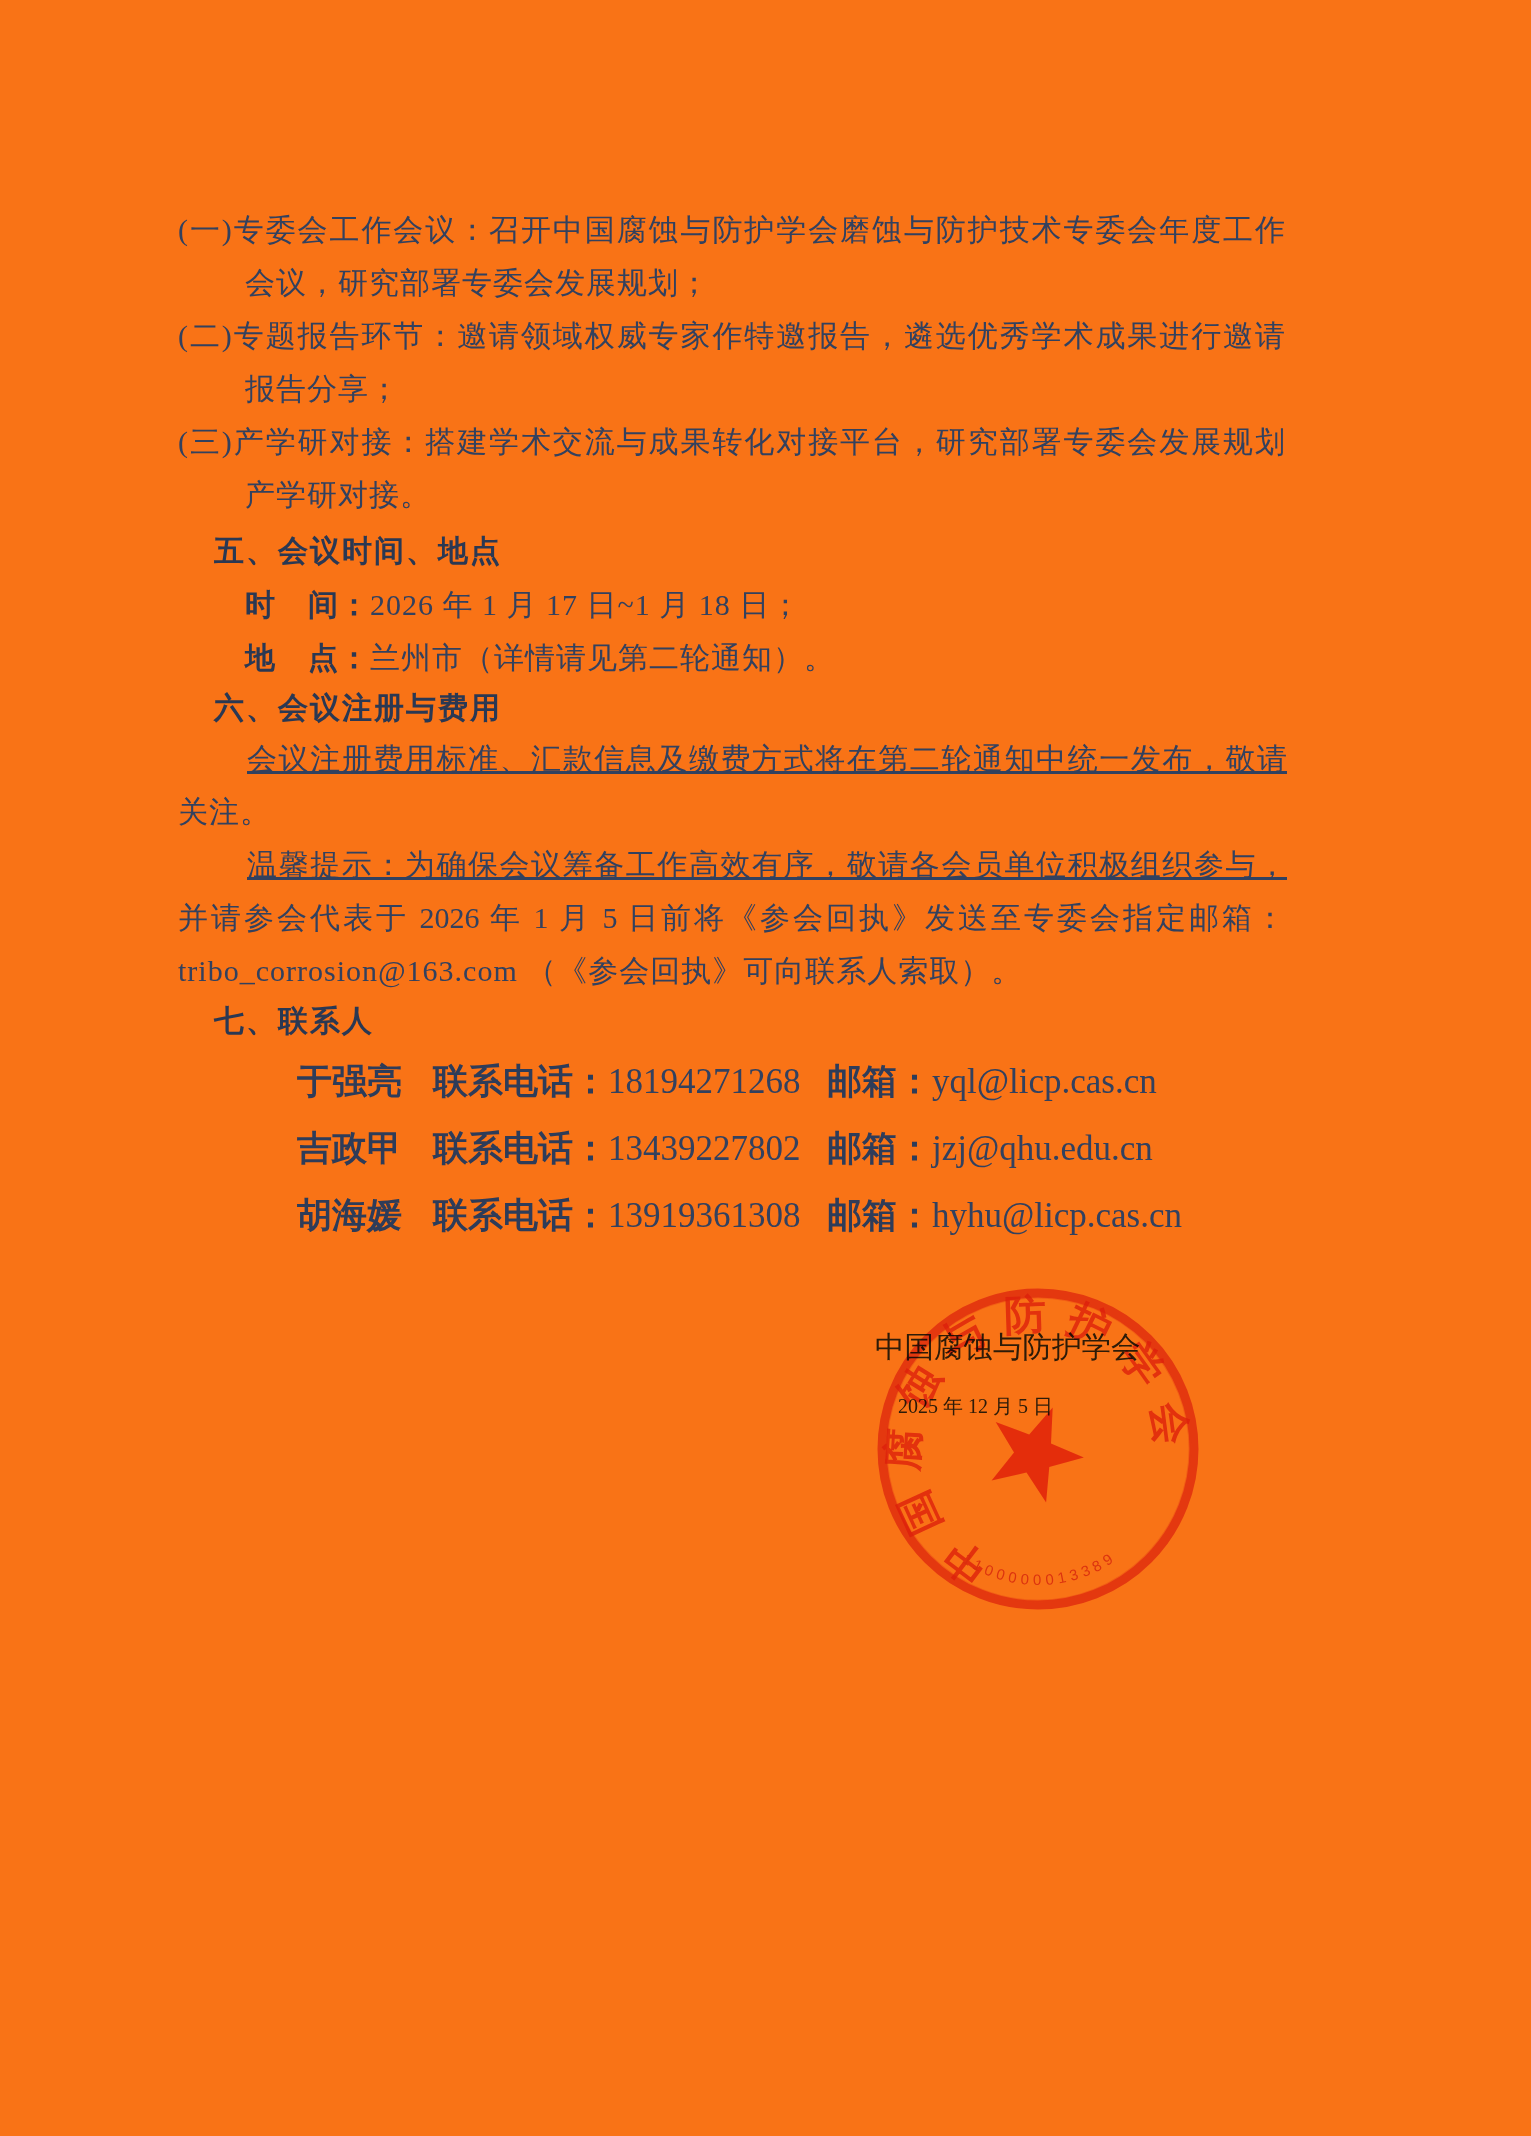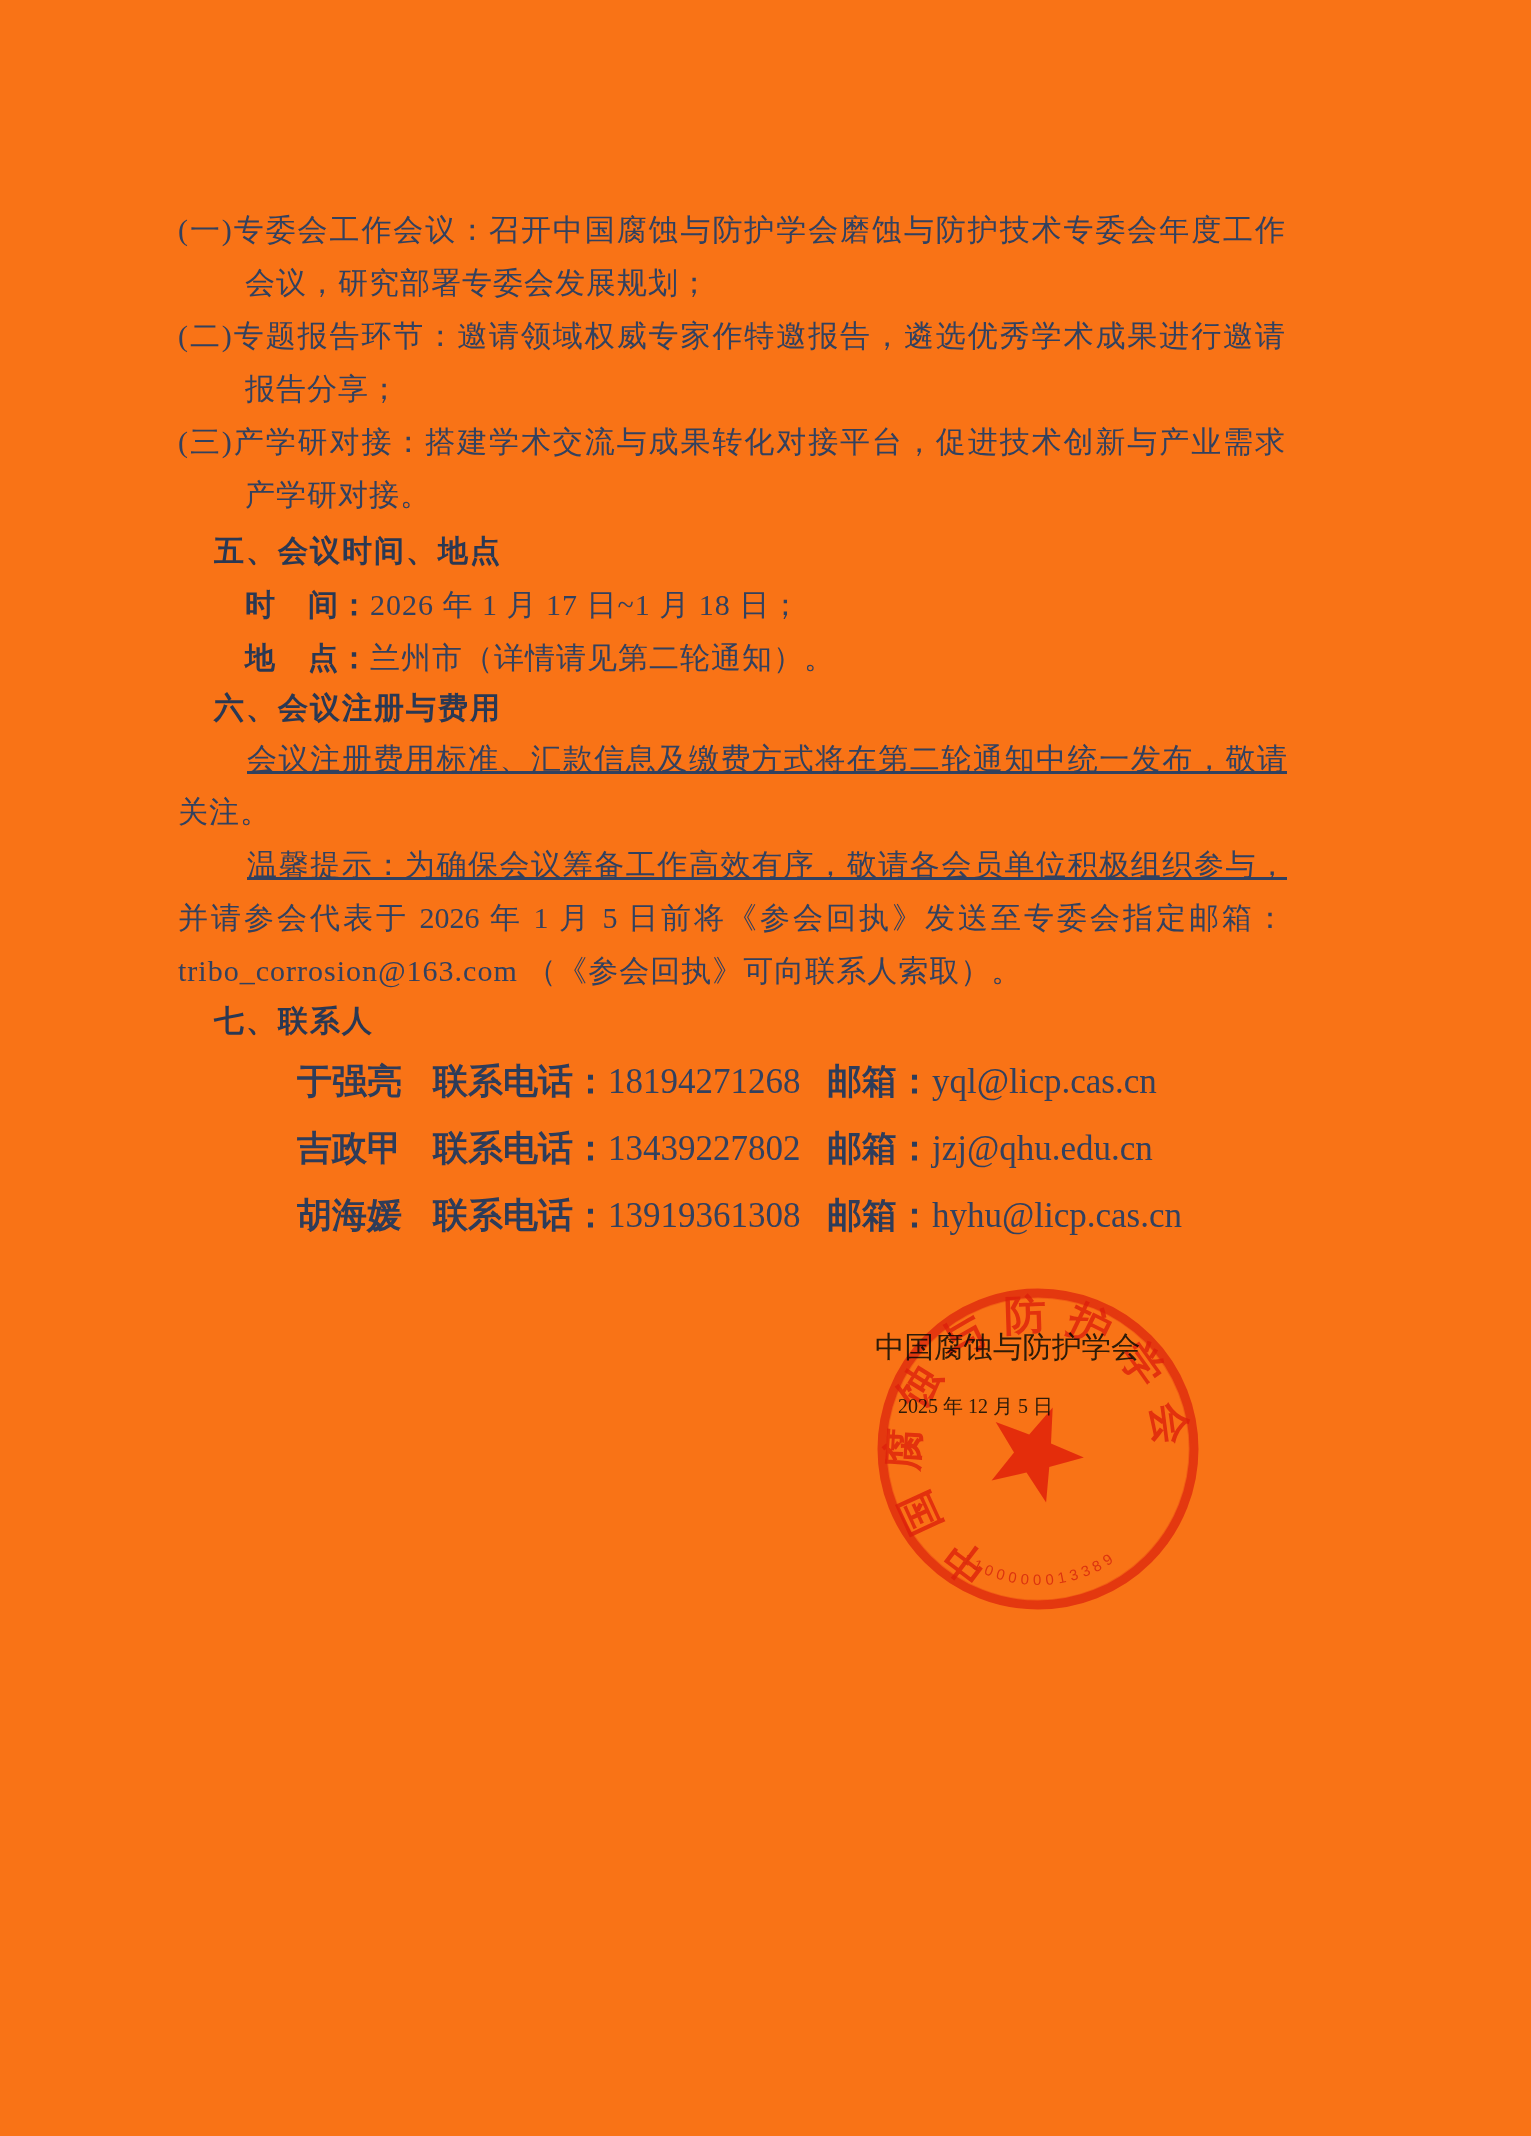--- a/index.html
+++ b/index.html
@@ -97,21 +97,21 @@
 <body>
 
 <div class="page">
 
   <div class="ln fill" style="top:212px">(一)专委会工作会议：召开中国腐蚀与防护学会磨蚀与防护技术专委会年度工作</div>
   <div class="ln" style="top:265px;left:245px">会议，研究部署专委会发展规划；</div>
 
   <div class="ln fill" style="top:318px">(二)专题报告环节：邀请领域权威专家作特邀报告，遴选优秀学术成果进行邀请</div>
   <div class="ln" style="top:371px;left:245px">报告分享；</div>
 
-  <div class="ln fill" style="top:424px">(三)产学研对接：搭建学术交流与成果转化对接平台，促进技术创新与产业需求</div>
+  <div class="ln fill" style="top:424px">(三)产学研对接：搭建学术交流与成果转化对接平台，研究部署专委会发展规划</div>
   <div class="ln" style="top:477px;left:245px">产学研对接。</div>
 
   <div class="ln h" style="top:533px">五、会议时间、地点</div>
 
   <div class="ln" style="top:587px;left:245px">
     <span class="lbl">时</span><span class="gap"></span><span class="lbl">间：</span><span class="val">2026 年 1 月 17 日~1 月 18 日；</span>
   </div>
 
   <div class="ln" style="top:640px;left:245px">
     <span class="lbl">地</span><span class="gap"></span><span class="lbl">点：</span><span class="val">兰州市（详情请见第二轮通知）。</span>

